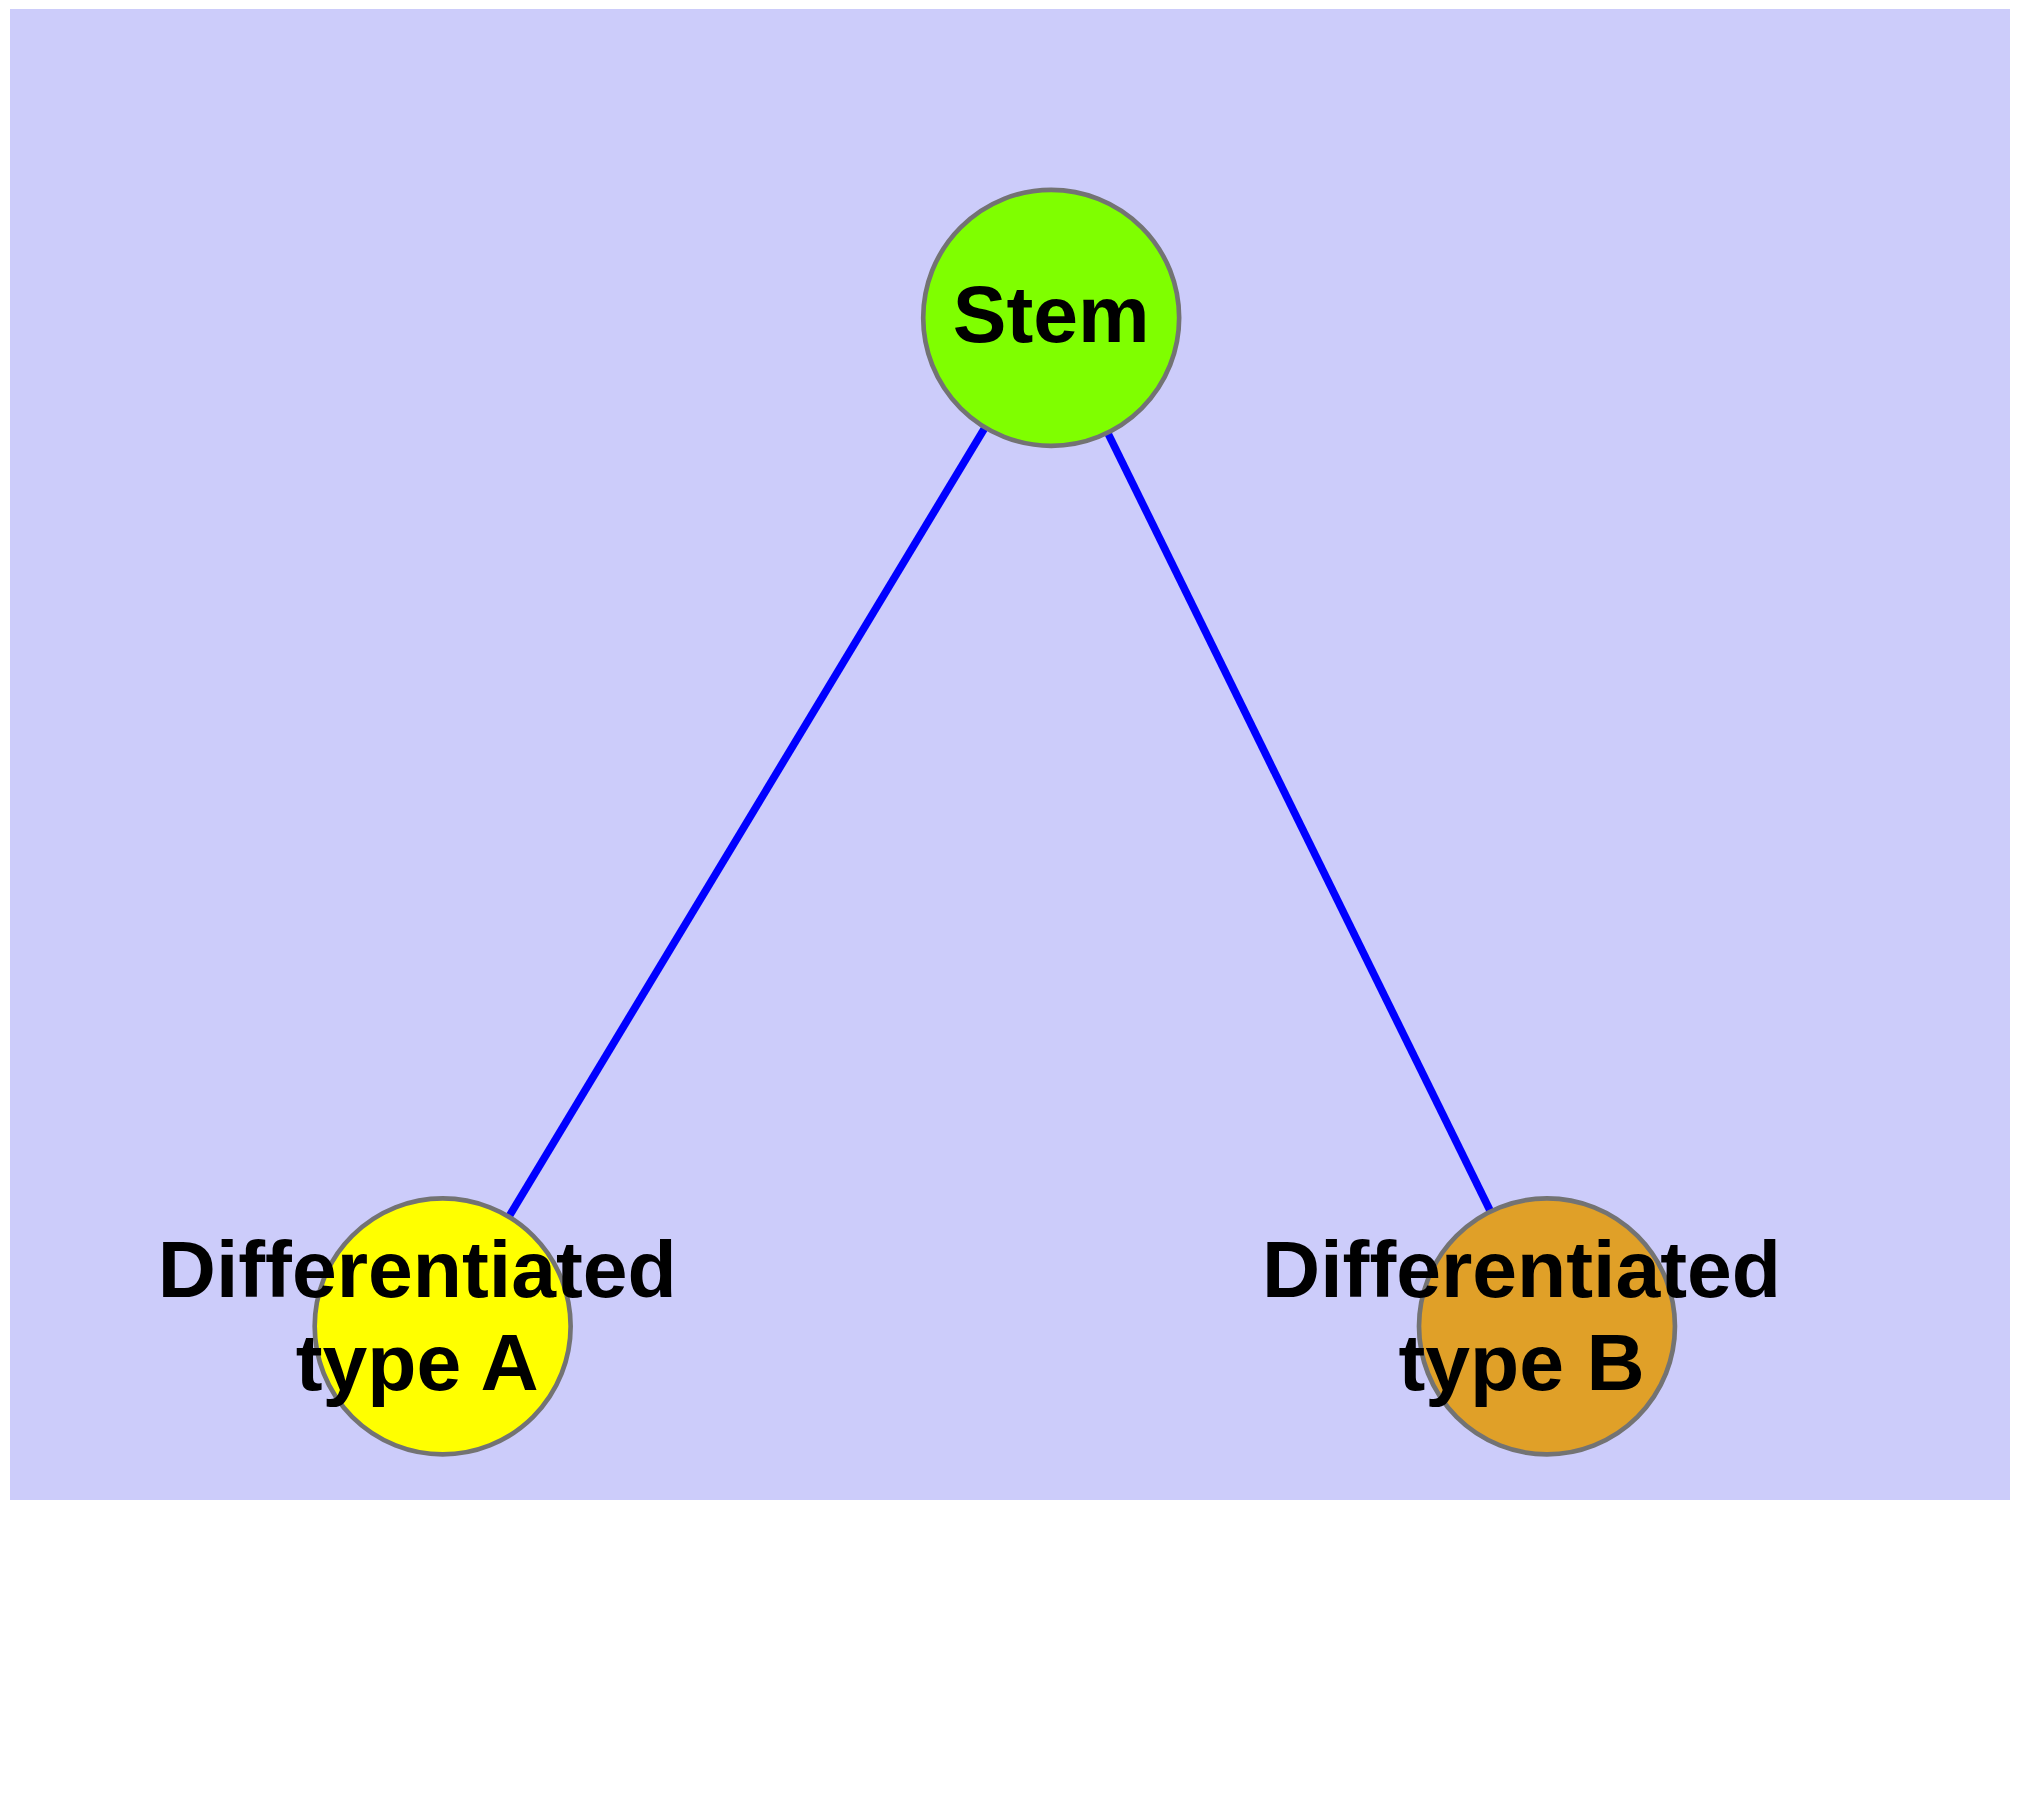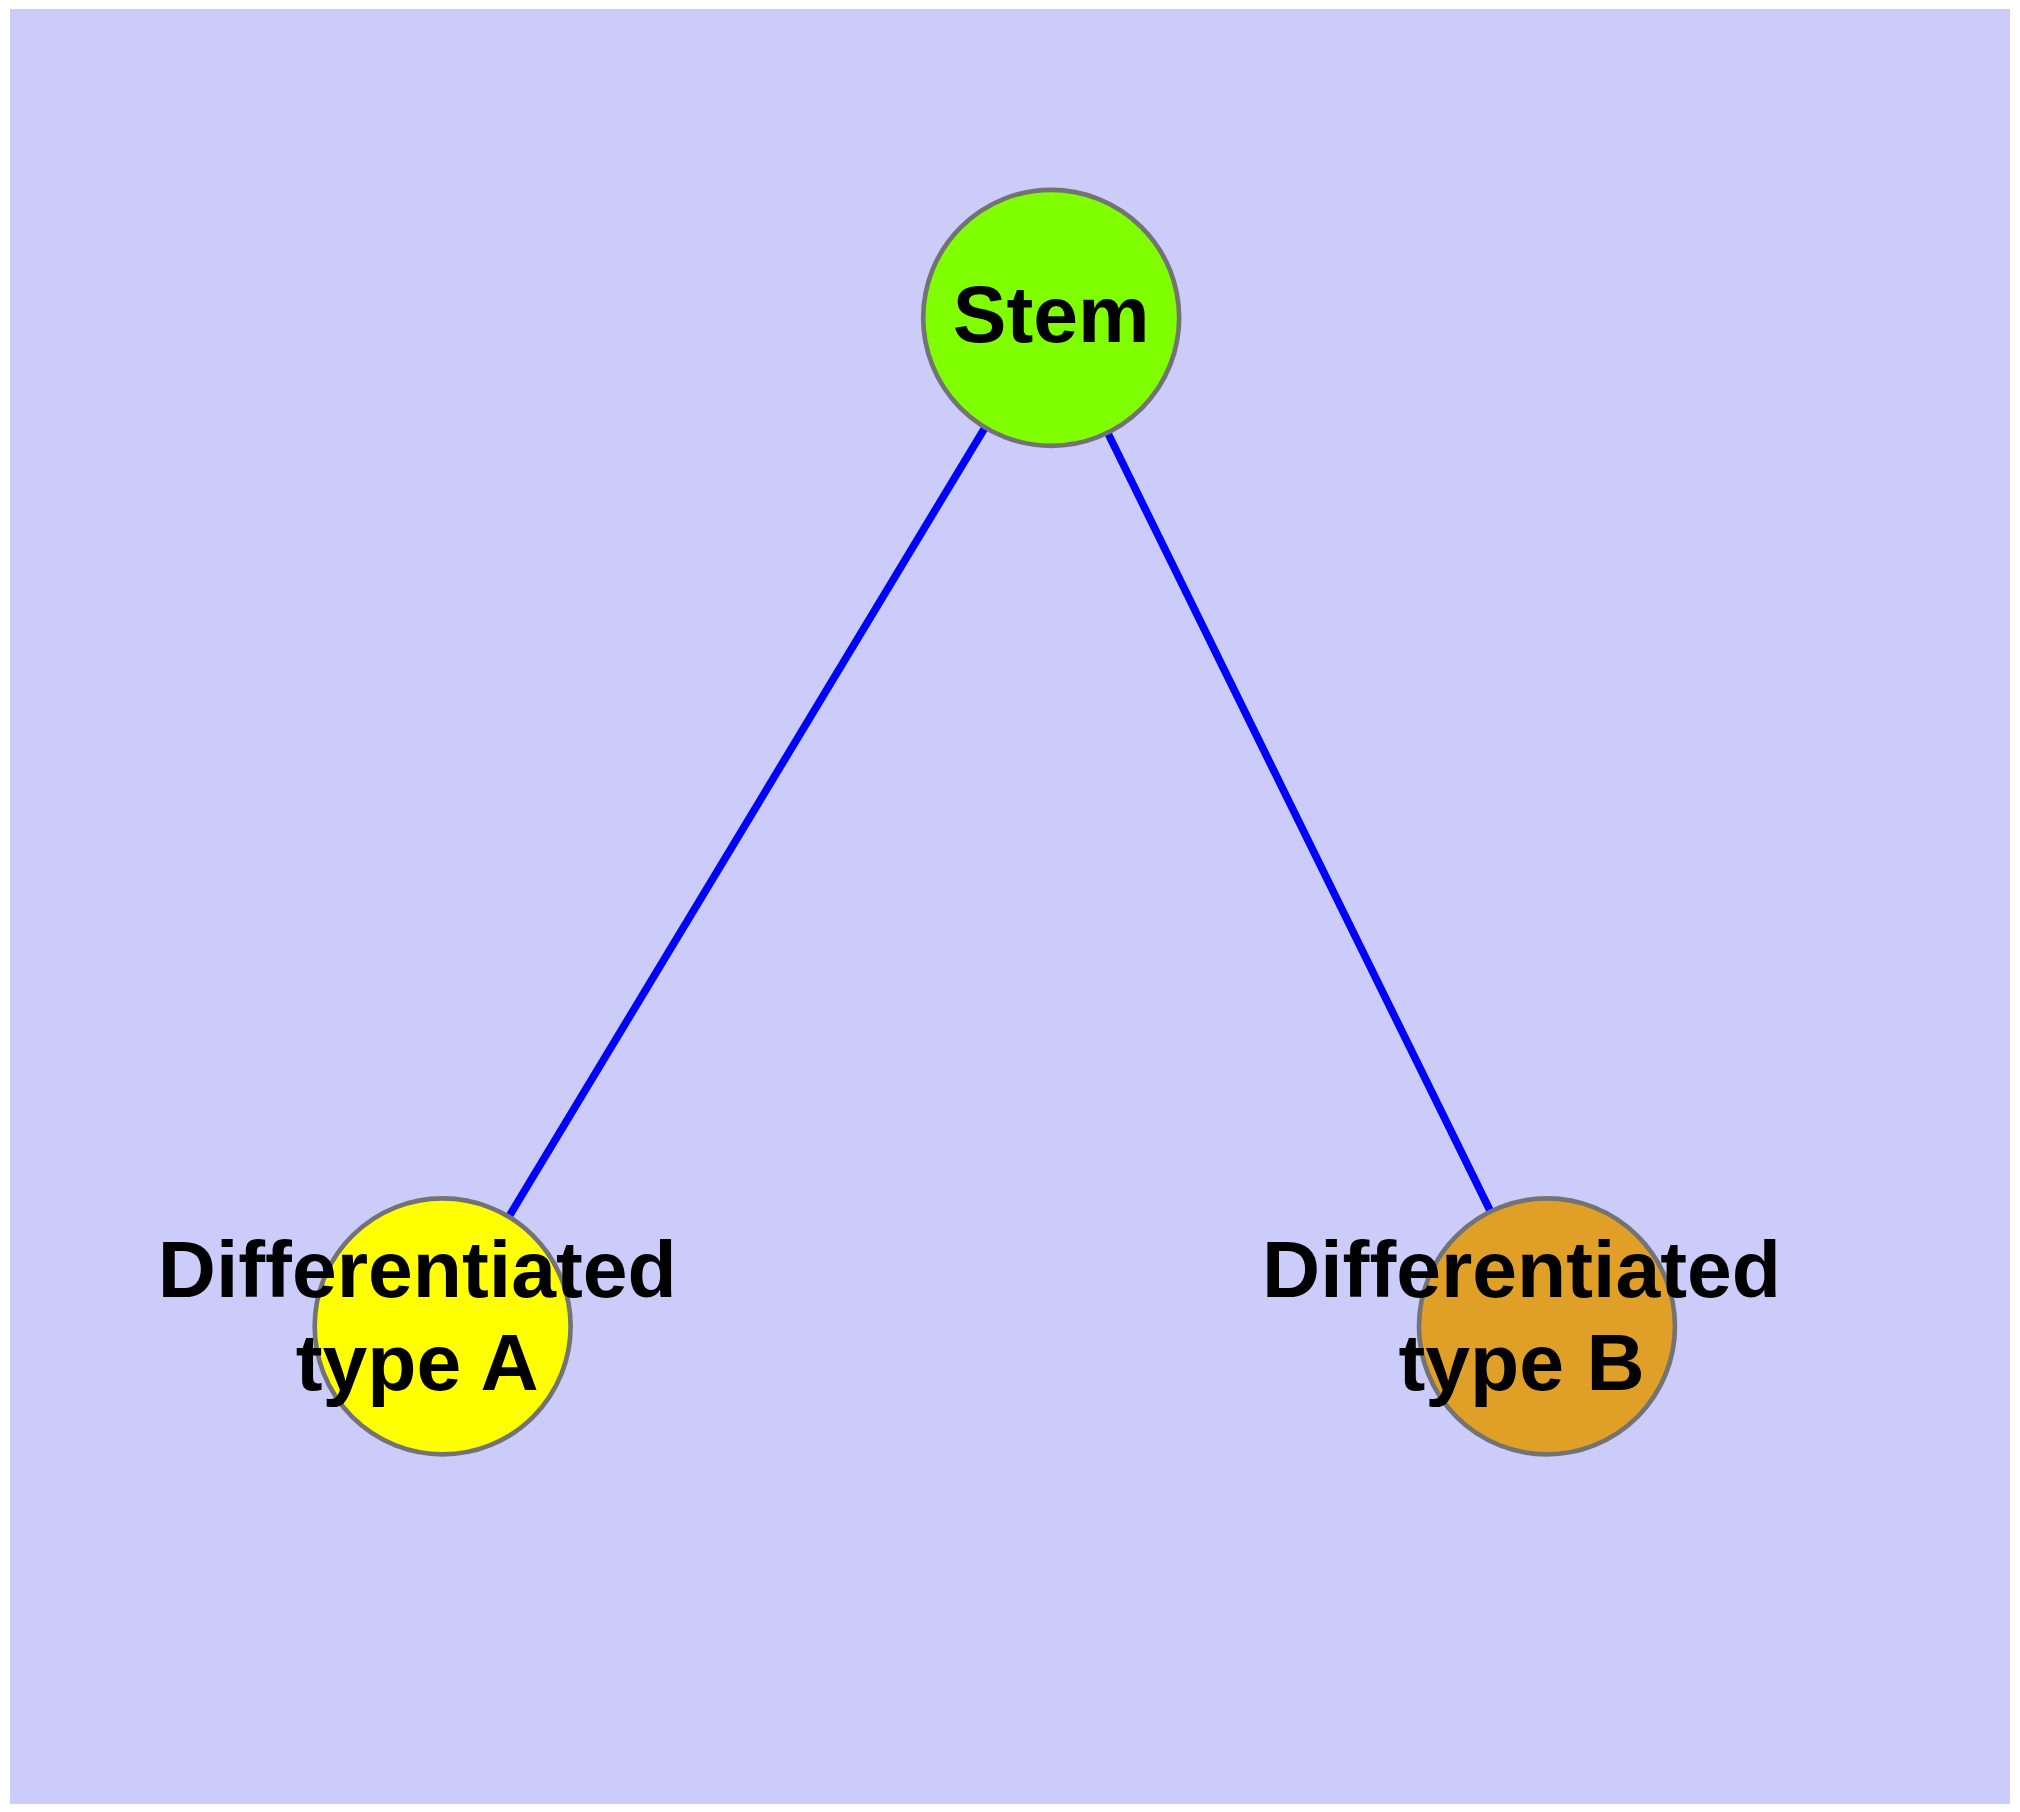--- a/index.html
+++ b/index.html
@@ -4,21 +4,21 @@
 <title>Cell Differentiation Graph</title>
 <style>
   html, body {
     margin: 0;
     padding: 0;
     background: #ffffff;
   }
   #canvas {
     position: relative;
     width: 2021px;
-    height: 1812px;
+    height: 1500px;
     background: #ffffff;
     overflow: hidden;
     font-family: "Liberation Sans", sans-serif;
   }
   #plot-area {
     position: absolute;
     left: 10.2px;
     top: 8.5px;
     width: 2000px;
     height: 1795px;

